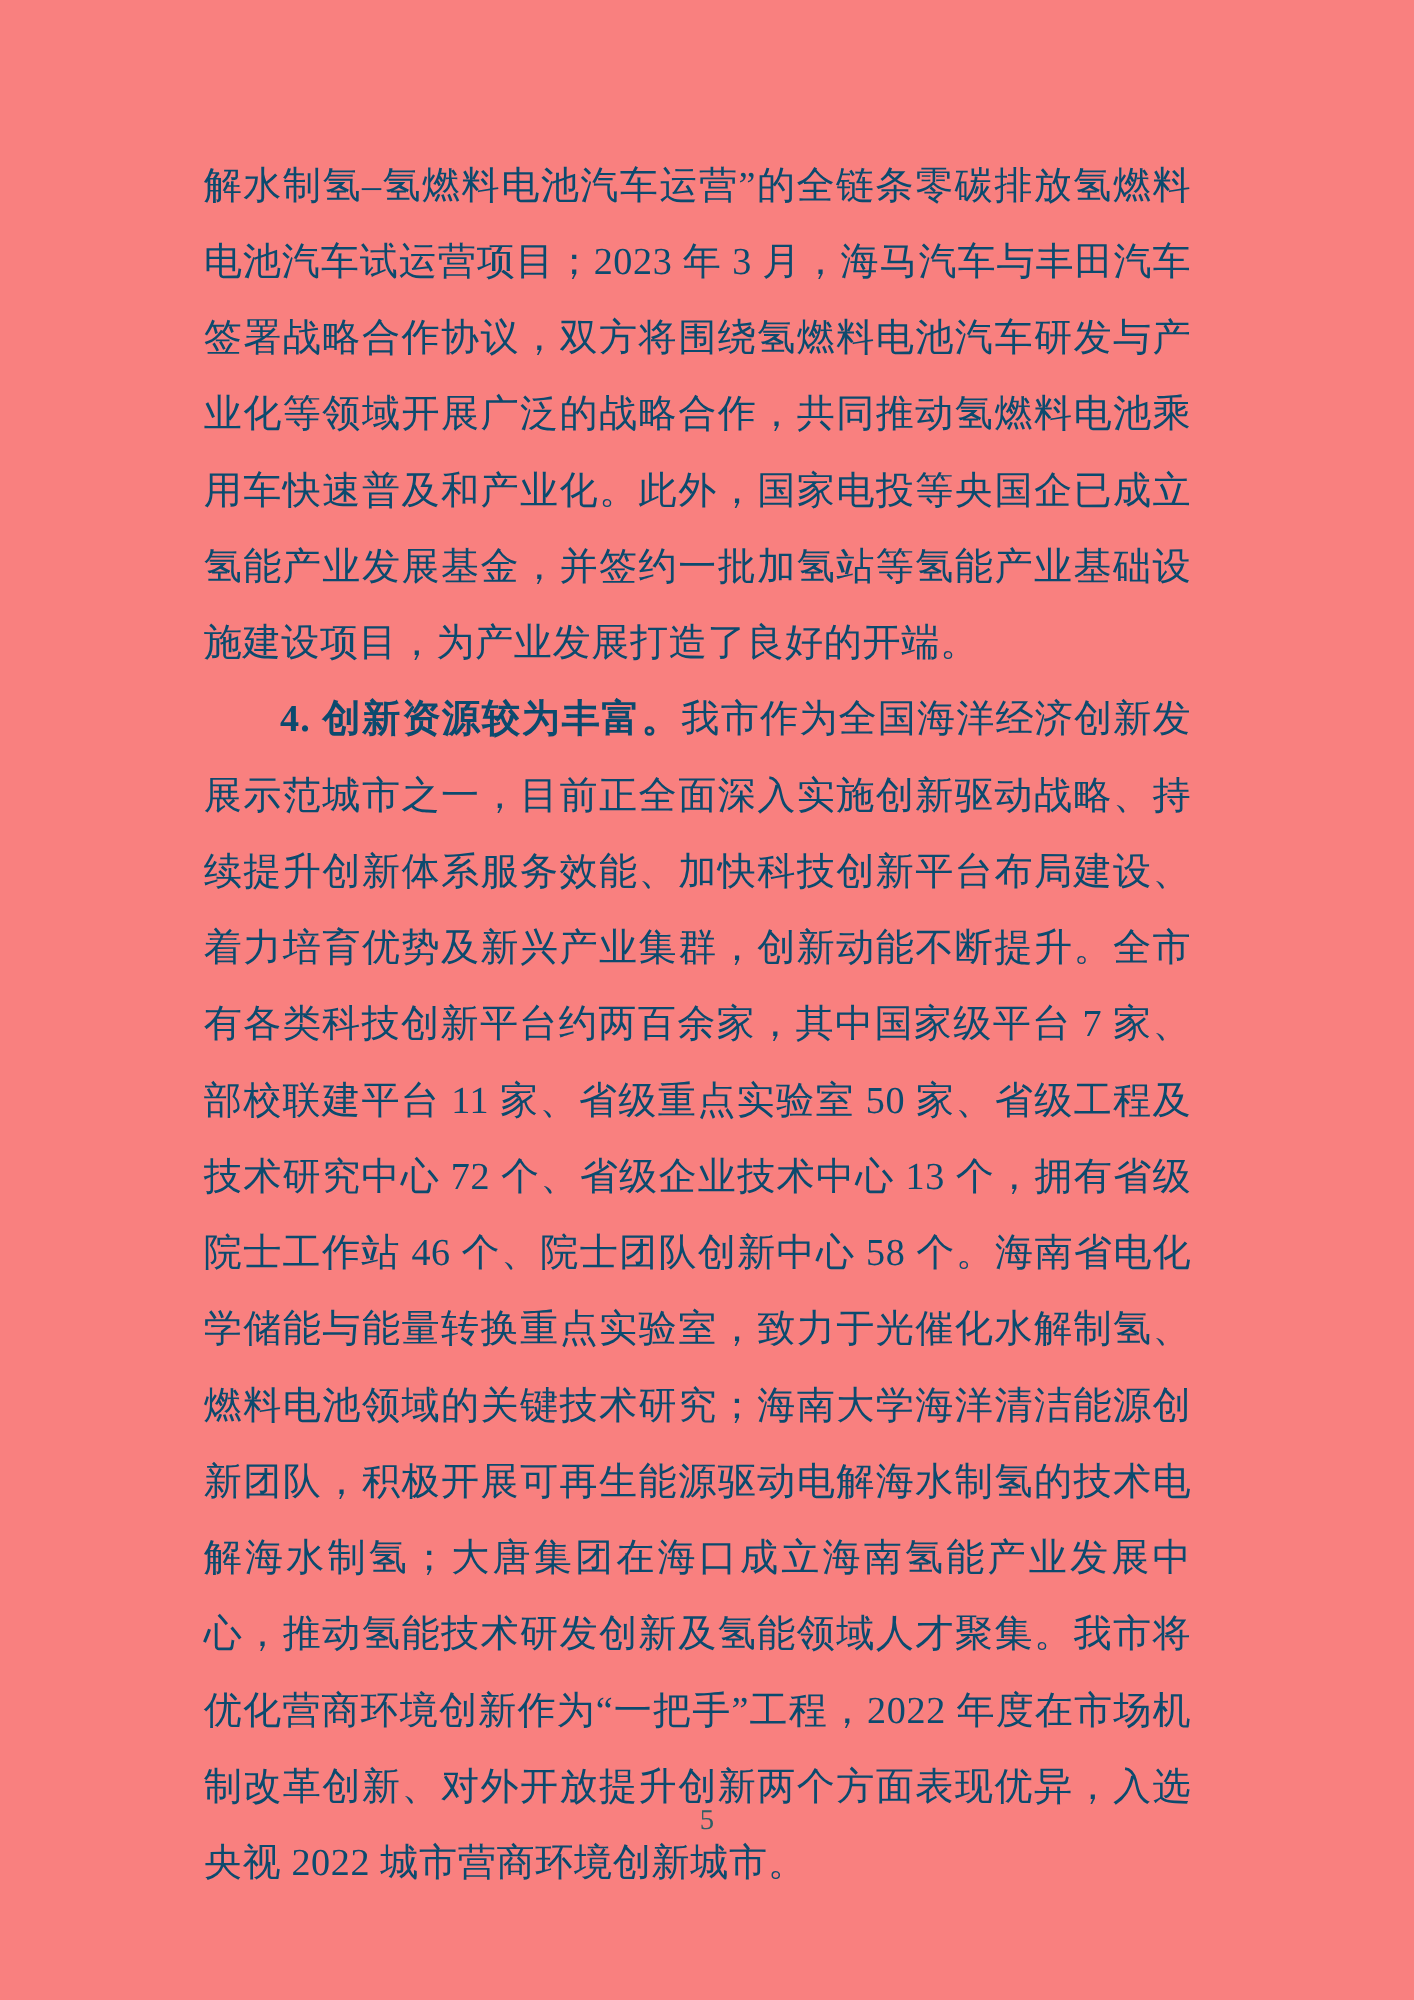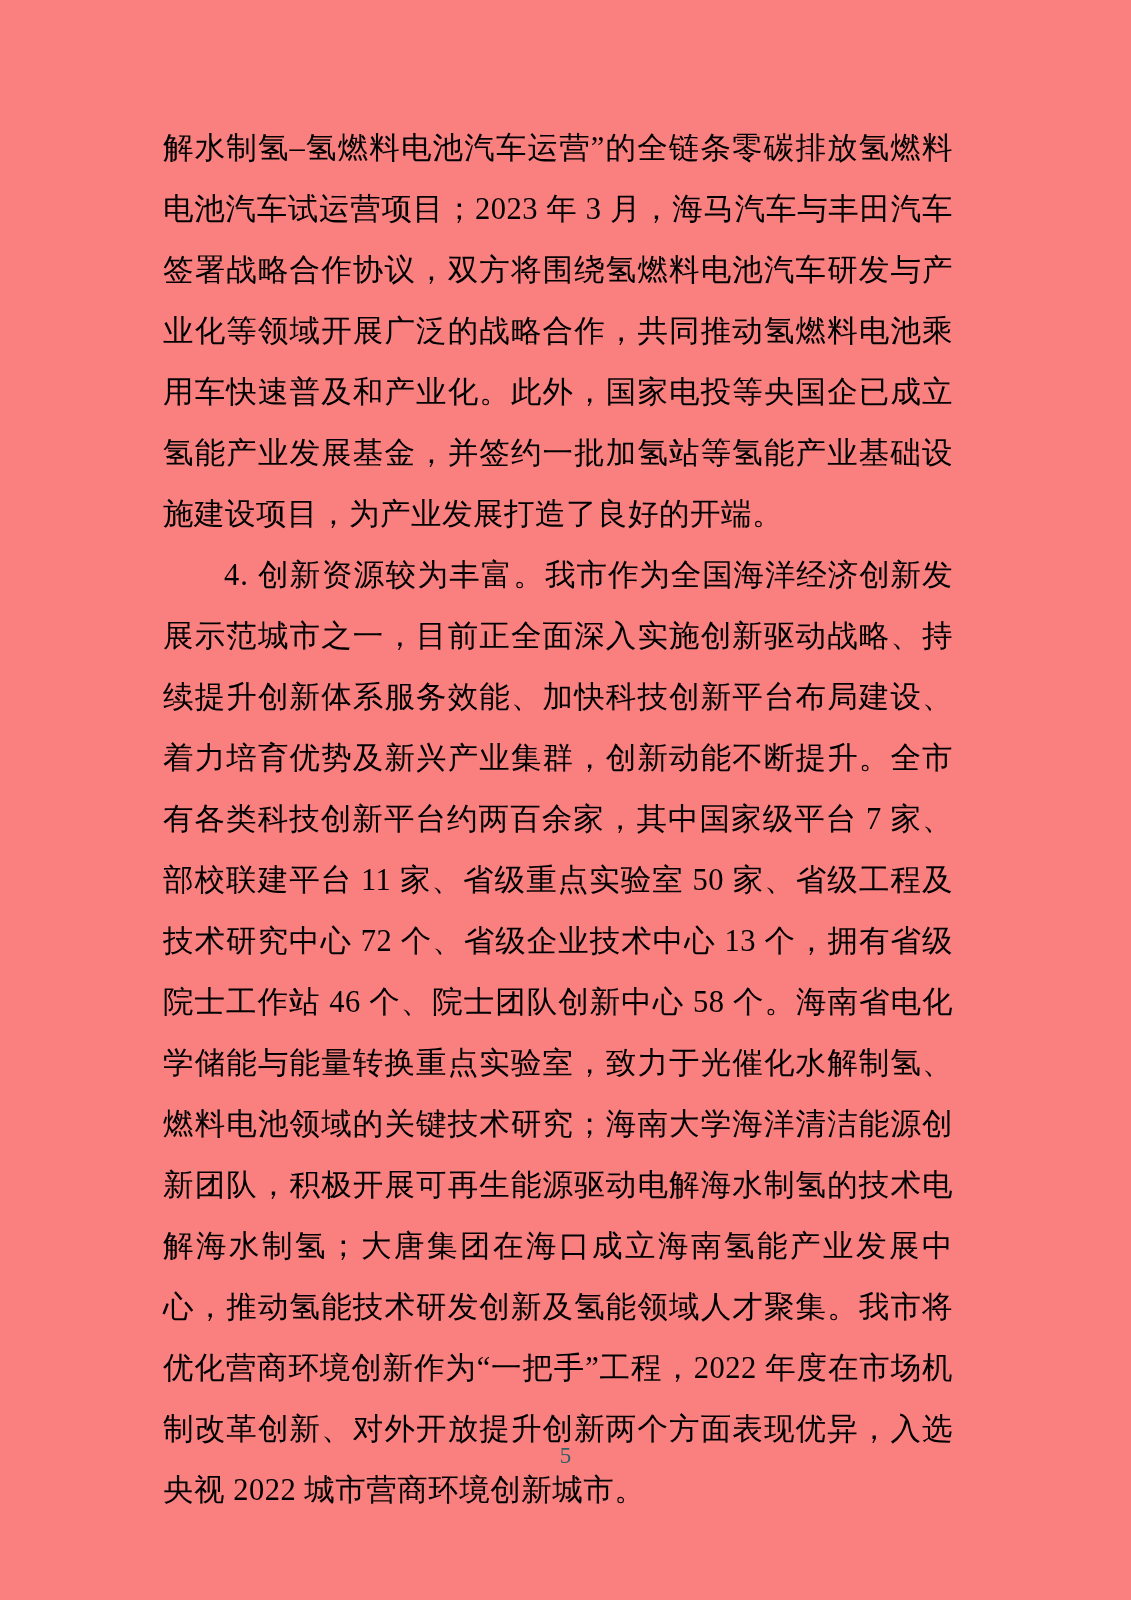--- a/index.html
+++ b/index.html
@@ -21,36 +21,36 @@
     box-sizing: border-box;
   }
   .content {
     position: absolute;
     left: 163px;
     top: 118px;
     width: 790px;
   }
   .para {
     margin: 0;
-    color: #000000;
+    color: #0c4a6e;
     font-size: 30.5px;
     line-height: 61px;
     letter-spacing: 0.5px;
     text-align: justify;
     text-justify: inter-ideograph;
     font-family: "Liberation Serif", serif;
   }
   .para.first {
     text-indent: 0;
   }
   .para.indent {
     text-indent: 61px;
   }
   .bold-lead {
-    font-weight: normal;
+    font-weight: bold;
     letter-spacing: 1px;
   }
   .page-number {
     position: absolute;
     left: 0;
     top: 1443px;
     width: 1131px;
     text-align: center;
     color: #2f5f66;
     font-size: 23px;

